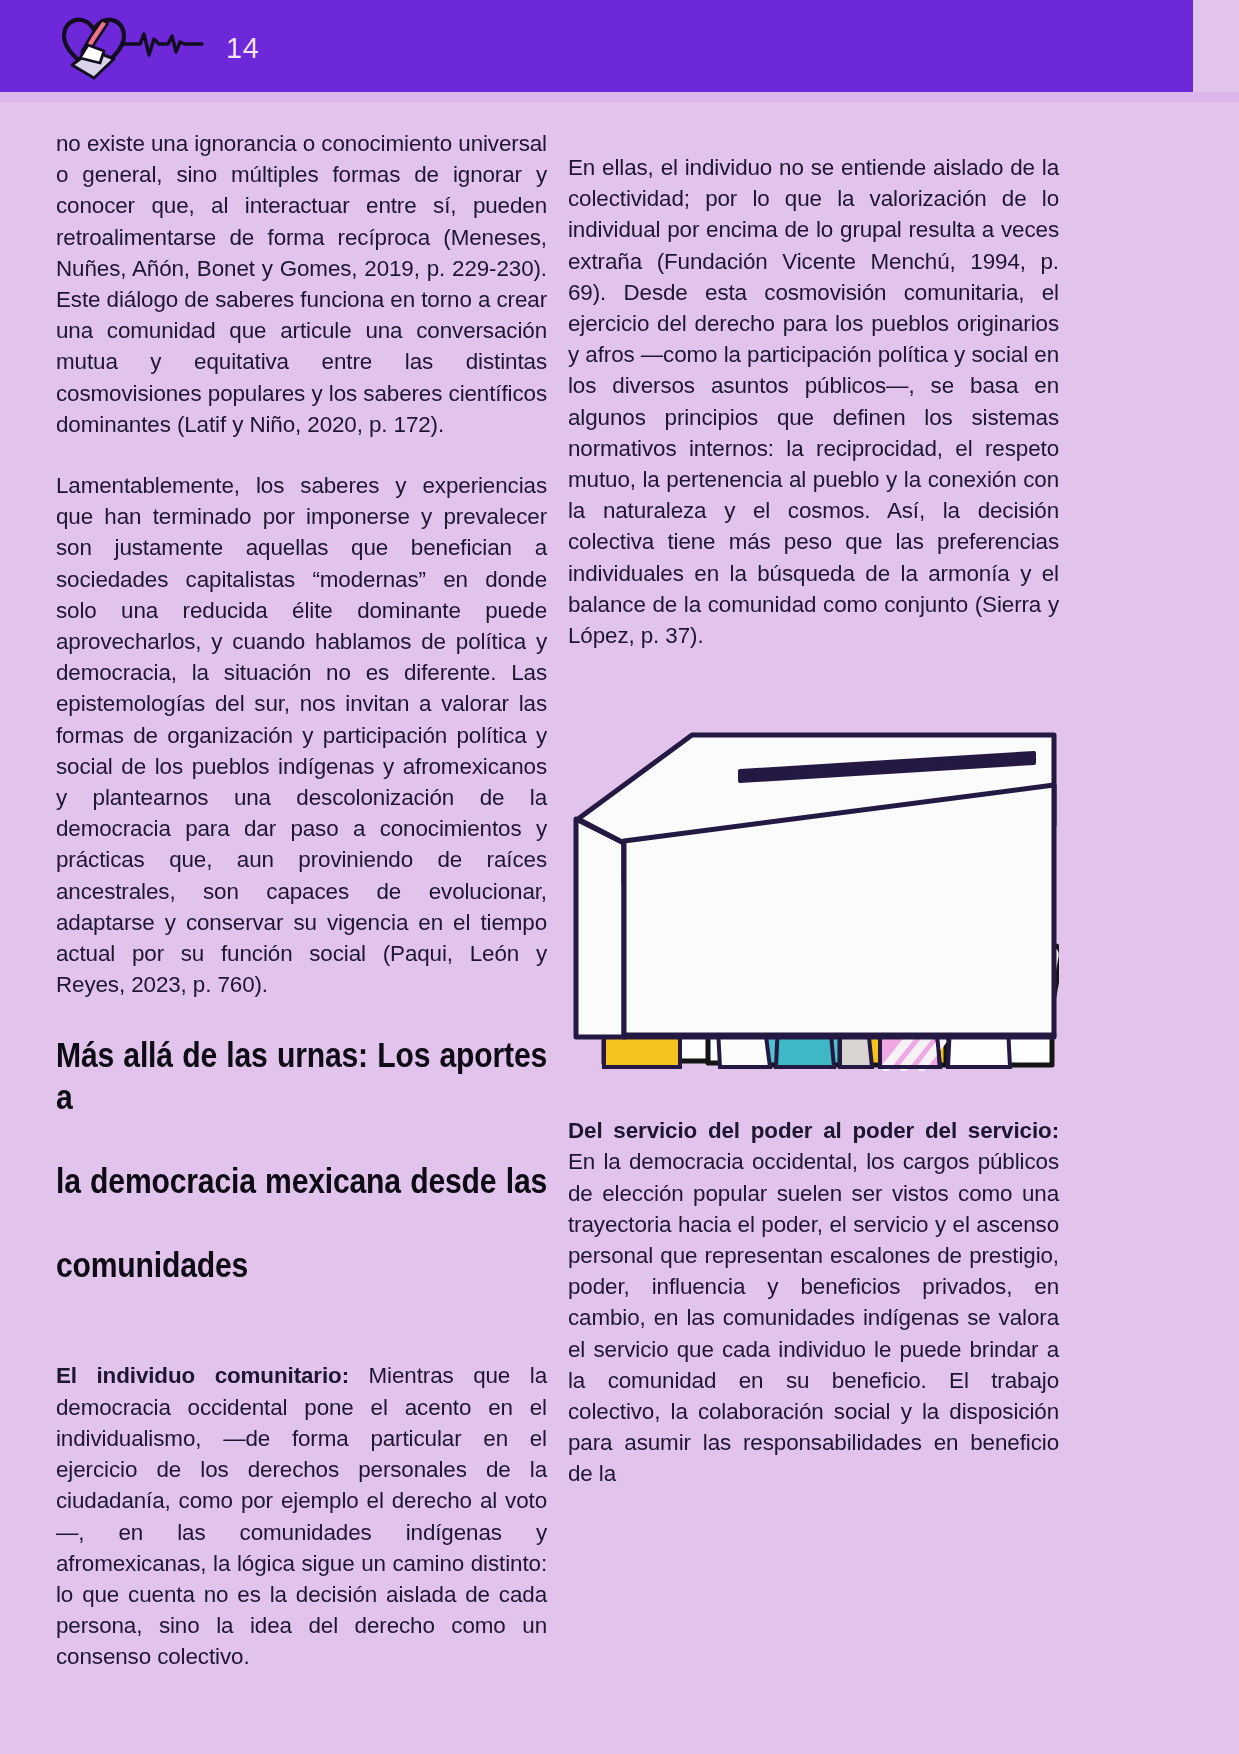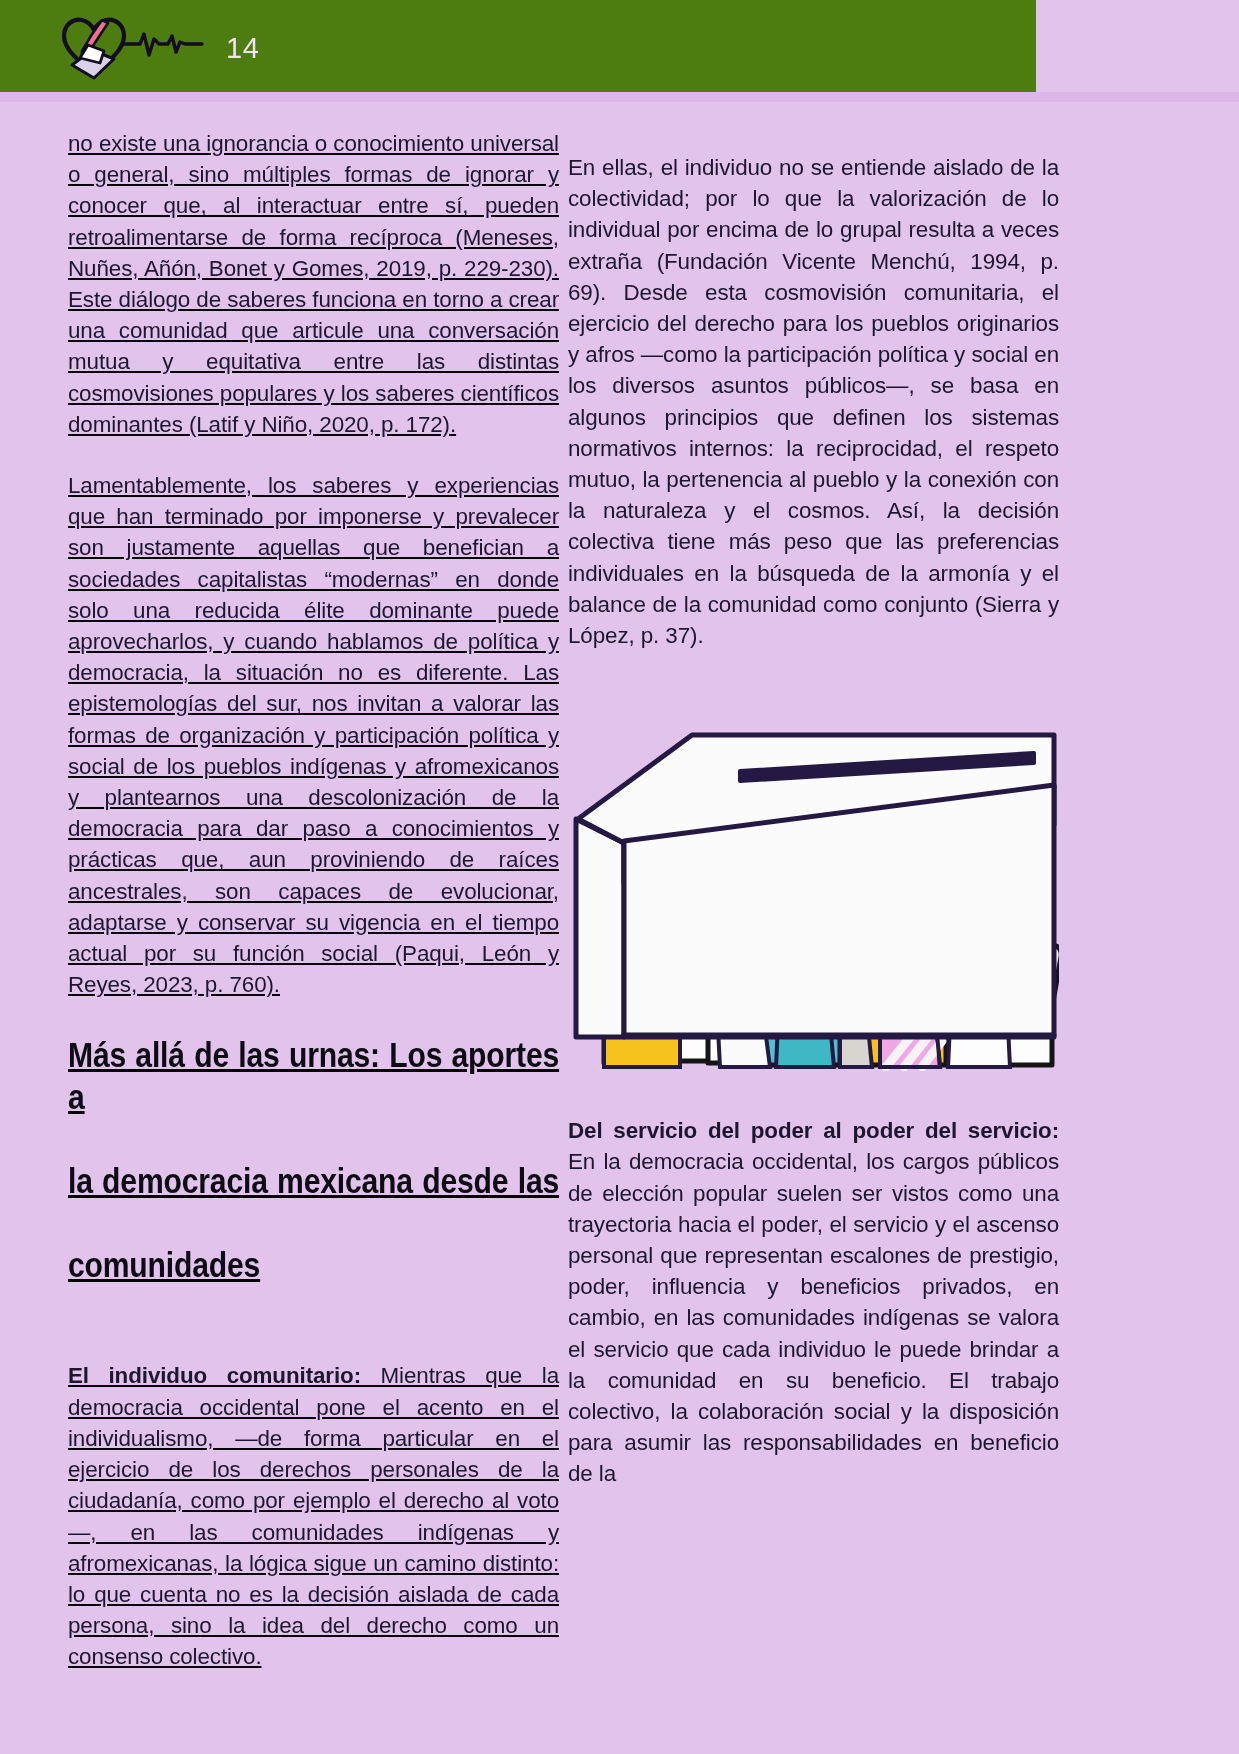--- a/index.html
+++ b/index.html
@@ -22,23 +22,23 @@
     position: absolute;
     inset: 0;
     background: #e2c3ec;
   }
 
   
   .header-band {
     position: absolute;
     top: 0;
     left: 0;
-    width: 1036px;
+    width: 1193px;
     height: 92px;
-    background: #4d7c0f;
+    background: #6d28d9;
     z-index: 5;
   }
   .header-inner {
     position: absolute;
     left: 56px;
     top: 0;
     height: 92px;
     display: flex;
     align-items: center;
     gap: 10px;
@@ -80,21 +80,21 @@
     left: 0;
     width: 1239px;
     height: 1626px;
     z-index: 3;
   }
   .col {
     position: absolute;
     top: 0;
     width: 491px;
   }
-  .col-left  { left: 68px; text-decoration: underline; }
+  .col-left  { left: 56px; }
   .col-right { left: 568px; margin-top: 24px; }
 
   p.body-text {
     margin: 0 0 30px 0;
     font-family: "Liberation Sans", sans-serif;
     font-size: 22.4px;
     line-height: 31.2px;
     color: #1d1630;
     text-align: justify;
     text-justify: inter-word;

